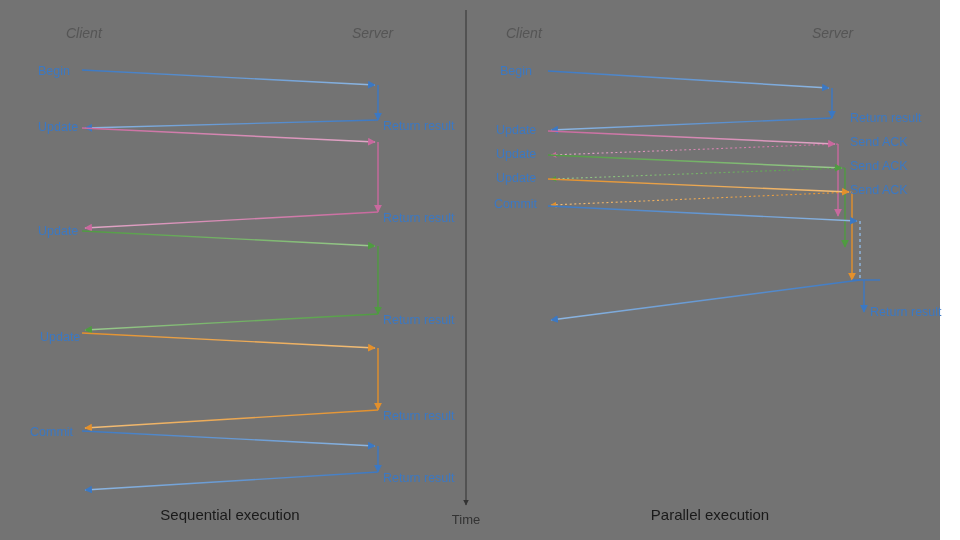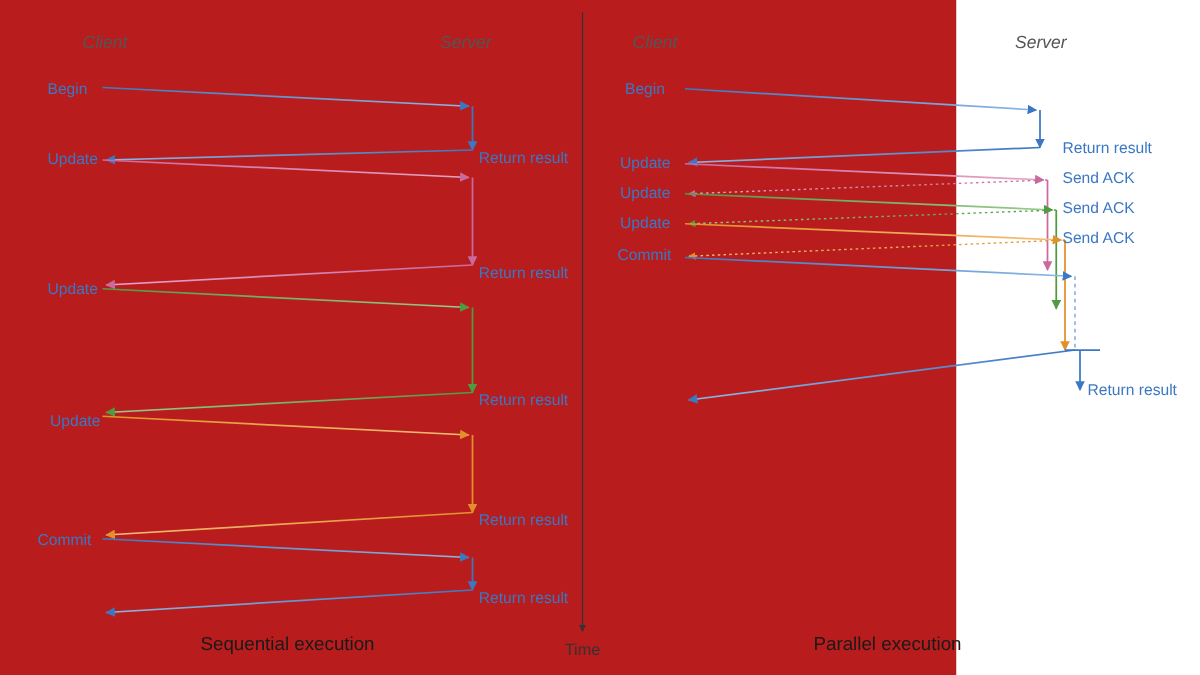--- a/index.html
+++ b/index.html
@@ -8,23 +8,23 @@
     background: #ffffff;
   }
   body {
     width: 960px;
     height: 540px;
     overflow: hidden;
     font-family: "Liberation Sans", sans-serif;
   }
   #stage {
     position: relative;
-    width: 765px;
+    width: 940px;
     height: 540px;
-    background: #b91c1c;
+    background: #737373;
   }
   svg#diagram {
     position: absolute;
     top: 0;
     left: 0;
     width: 960px;
     height: 540px;
     display: block;
   }
   .lane-label {

